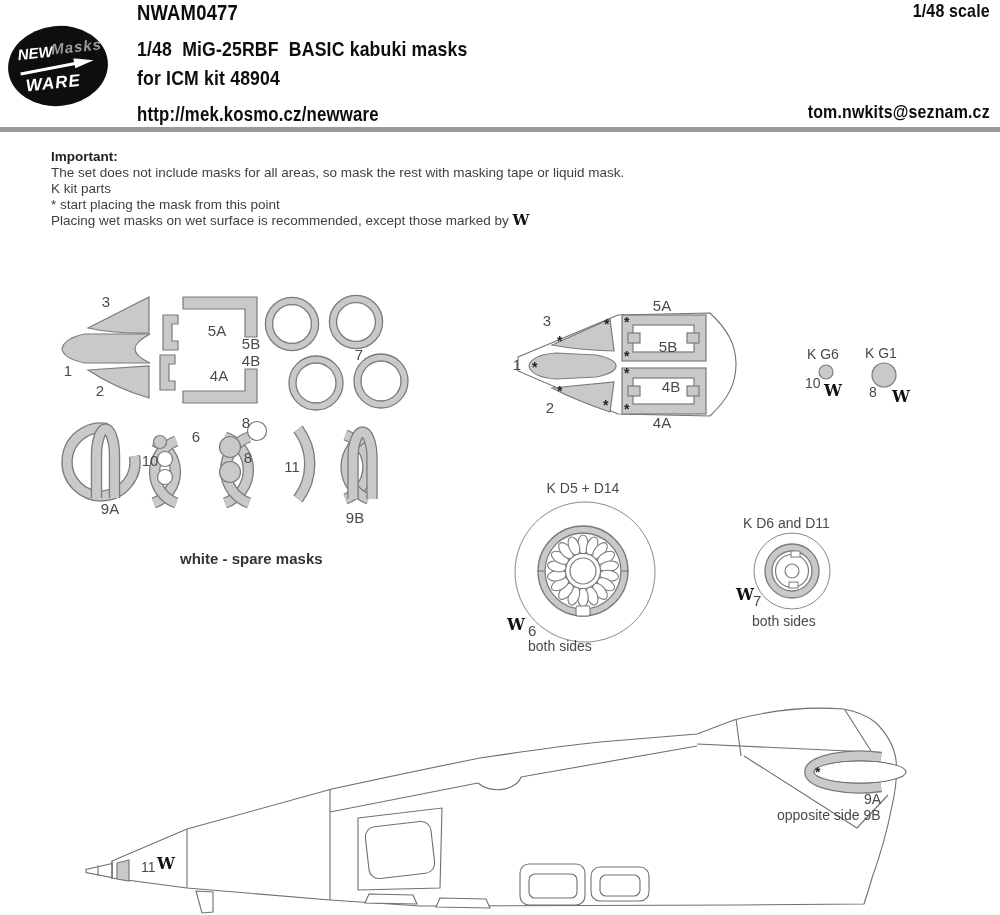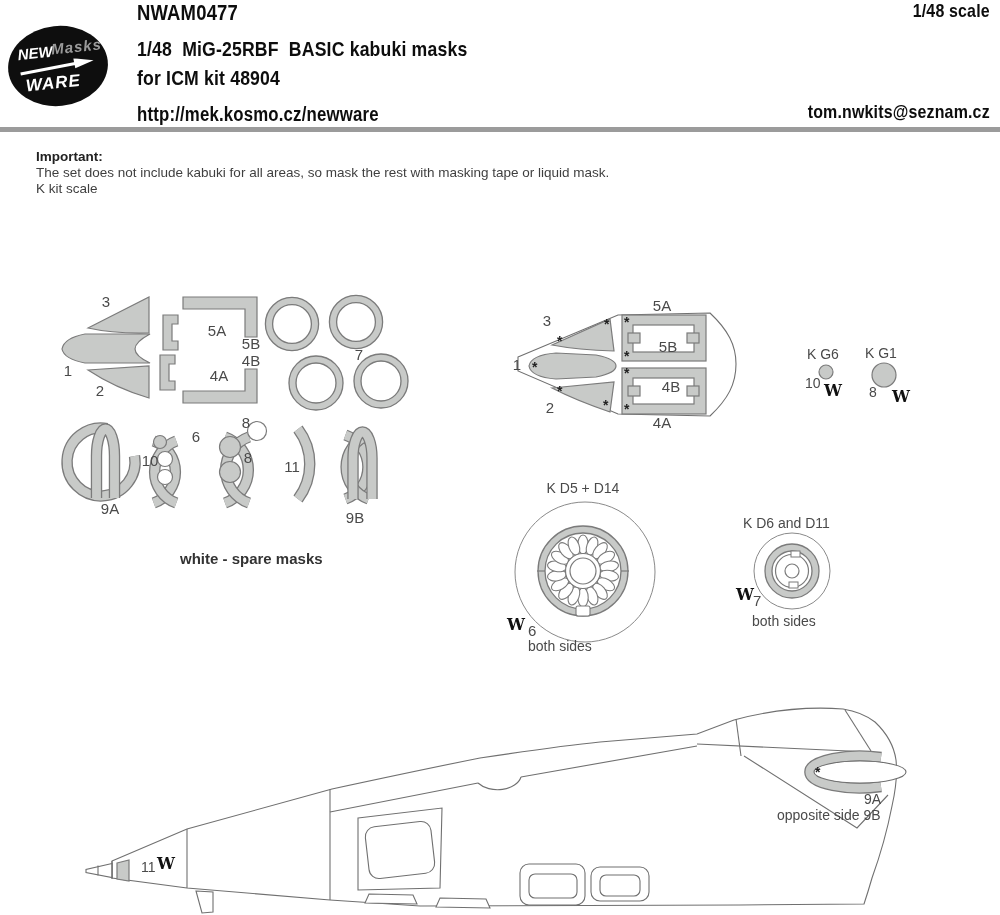--- a/index.html
+++ b/index.html
@@ -10,21 +10,21 @@
        transform-origin:0 0;color:#0d0d0d;letter-spacing:.2px;}
   .hdr.right{transform-origin:100% 0;}
   #logo{position:absolute;left:8px;top:26px;width:100px;height:80px;background:#0e0e0e;
         border-radius:50%;transform:rotate(-6deg);}
   #logo .w1{position:absolute;left:11px;top:16px;color:#fff;font-style:italic;font-weight:bold;font-size:15px;}
   #logo .w2{position:absolute;left:45px;top:14px;color:#9a9a9a;font-style:italic;font-weight:bold;font-size:15px;letter-spacing:1px;}
   #logo .w3{position:absolute;left:16px;top:47px;color:#fff;font-style:italic;font-weight:bold;font-size:17px;letter-spacing:1px;}
   #logo svg{position:absolute;left:10px;top:34px;}
   #divider{position:absolute;left:0;top:127px;width:1000px;height:5px;background:#9b9b9b;}
   
-  #important{position:absolute;left:36px;top:149px;font-size:13.5px;line-height:15.9px;color:#3f3f3f;}
+  #important{position:absolute;left:51px;top:149px;font-size:13.5px;line-height:15.9px;color:#3f3f3f;}
   #important .head{font-weight:bold;color:#222;}
   .wmark-inline{font-family:"DejaVu Serif",serif;font-weight:bold;font-size:15px;color:#111;}
   
   #art{position:absolute;left:0;top:0;}
   .mask{fill:#c8cac8;stroke:#7b7b7b;stroke-width:1.2;}
   .line{fill:none;stroke:#707070;stroke-width:1.1;}
   .wline{fill:#fff;stroke:#707070;stroke-width:1.1;}
   .ringfill{fill:none;stroke:#c8cac8;stroke-width:7.4;}
   .ringline{fill:none;stroke:#7b7b7b;stroke-width:1.3;}
   .arcunder{fill:none;stroke:#7b7b7b;stroke-width:11.4;}
@@ -53,22 +53,24 @@
   <div class="hdr" style="left:137px;top:0;font-size:22px;">NWAM0477</div>
   <div class="hdr" style="left:137px;top:37px;font-size:21px;">1/48  MiG-25RBF  BASIC kabuki masks</div>
   <div class="hdr" style="left:137px;top:66px;font-size:21px;">for ICM kit 48904</div>
   <div class="hdr" style="left:137px;top:103px;font-size:20px;">http://mek.kosmo.cz/newware</div>
   <div class="hdr right" style="right:10px;top:0;font-size:19px;">1/48 scale</div>
   <div class="hdr right" style="right:10px;top:101px;font-size:19px;">tom.nwkits@seznam.cz</div>
   <div id="divider"></div>
 
   <div id="important">
     <div class="head">Important:</div>
-    <div>The set does not include kabuki for all areas, so mask the rest with masking tape or liquid mask.</div>
-    <div>K kit scale</div>
+    <div>The set does not include masks for all areas, so mask the rest with masking tape or liquid mask.</div>
+    <div>K kit parts</div>
+    <div>*  start placing the mask from this point</div>
+    <div><span>Placing wet masks on wet surface is recommended, except those marked by </span><span class="wmark-inline">W</span></div>
   </div>
 
   <svg id="art" width="1000" height="915" viewBox="0 0 1000 915">
 
     <g>
 
       <path class="mask" d="M 88,328 L 149,297 L 149,333 Q 115,334 88,328 Z"></path>
       <text class="lbl" x="106" y="307" text-anchor="middle">3</text>
 
       <path class="mask" d="M 62,349 Q 64,338 85,334 L 150,334 Q 135,342 135,349 Q 135,356 150,363 L 85,363 Q 64,359 62,349 Z"></path>

